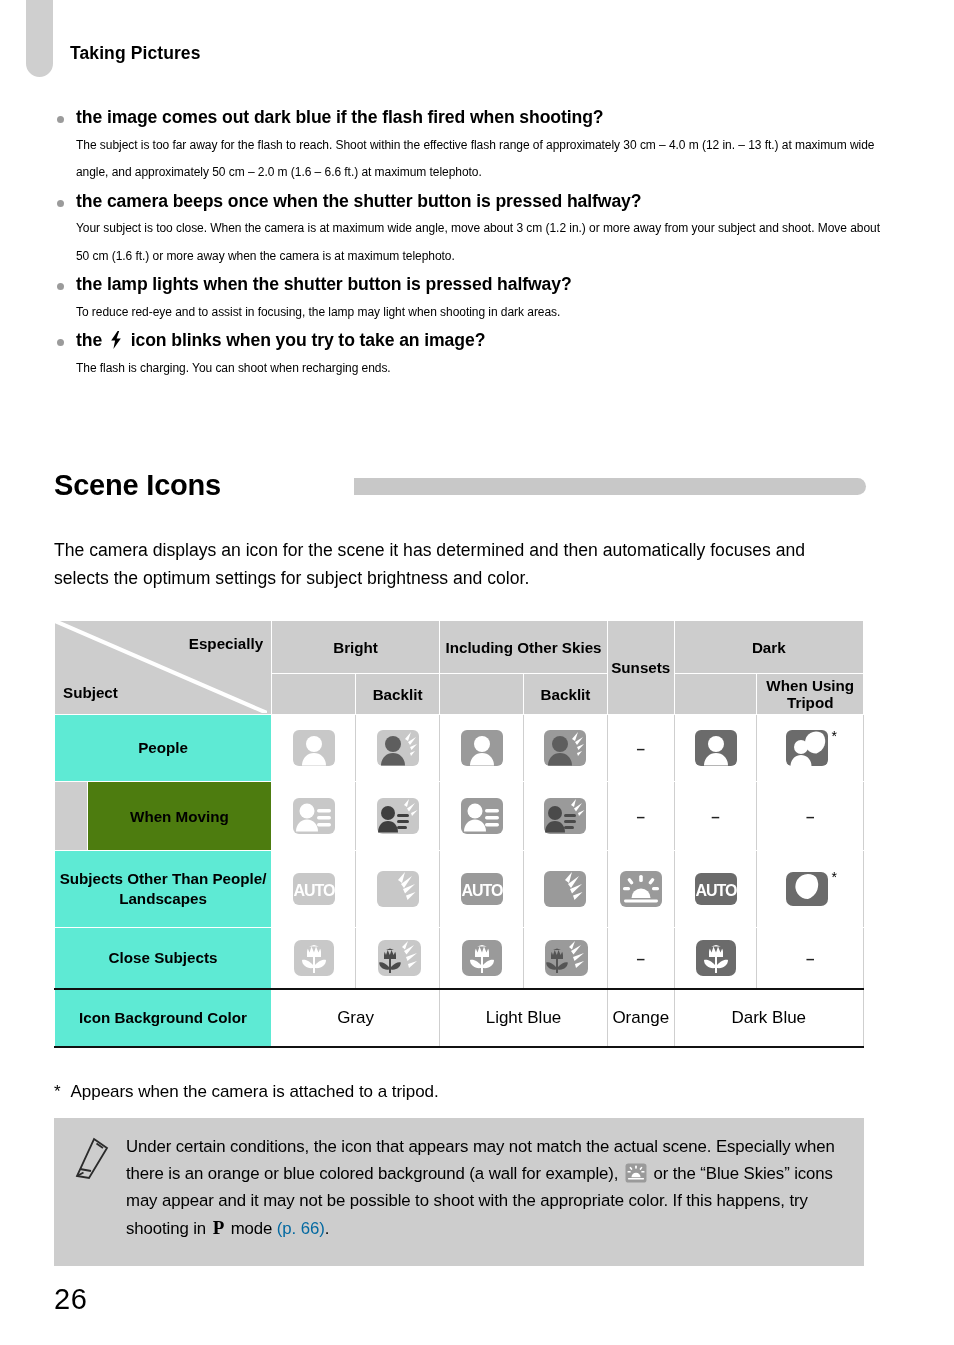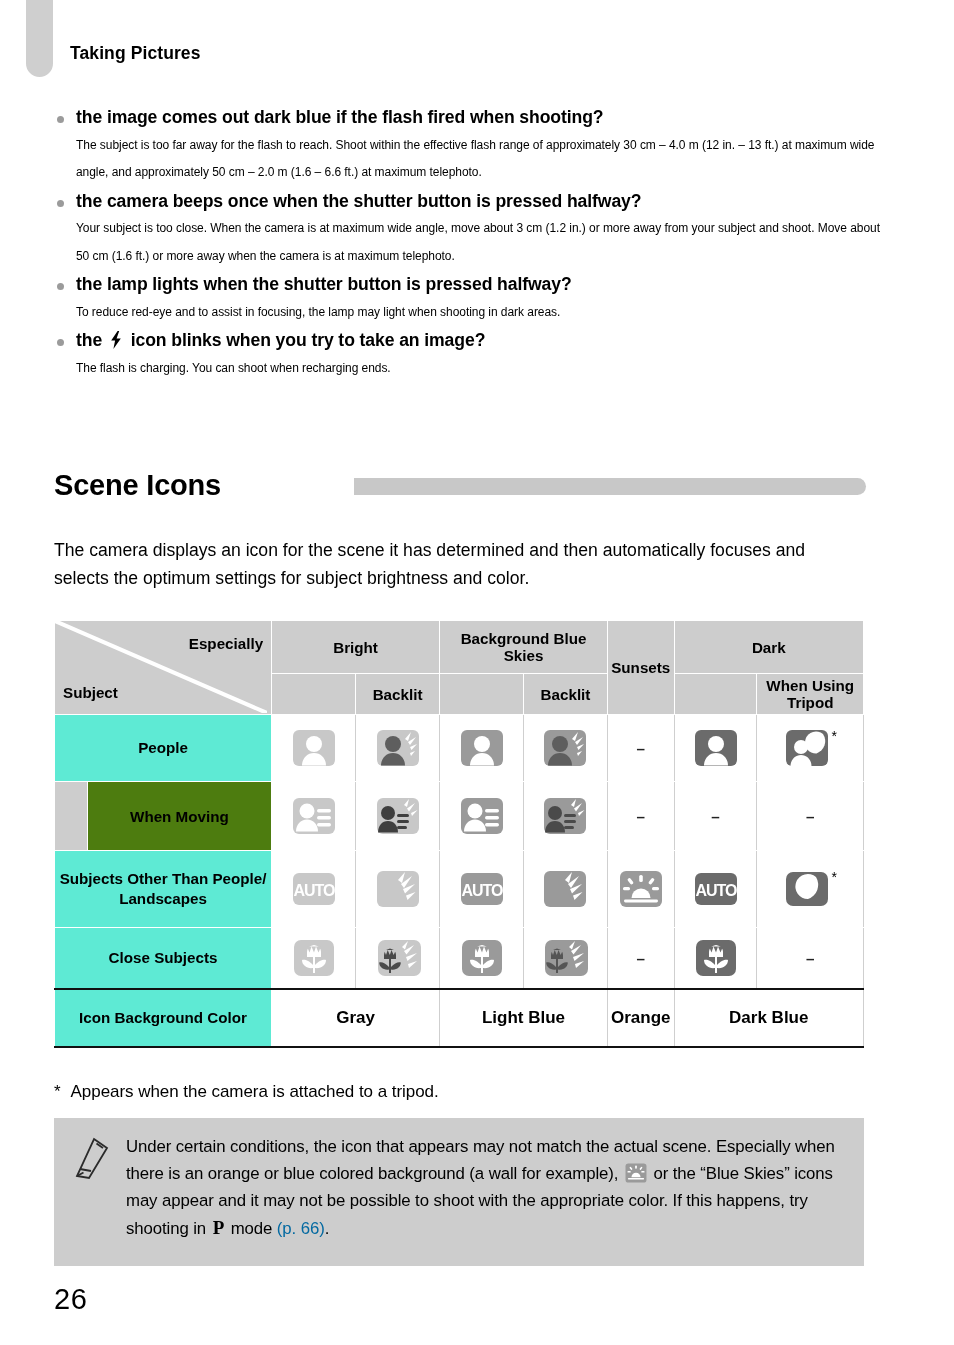--- a/index.html
+++ b/index.html
@@ -197,21 +197,21 @@
     color: #222;
   }
   .row-people td.cell { height: 66px; }
   .row-moving td.cell { height: 68px; }
   .row-other  td.cell { height: 76px; }
   .row-close  td.cell { height: 60px; }
   .row-close td { border-bottom: 2px solid #111 !important; }
   .row-color td {
     height: 56px;
     font-size: 17px;
-    font-weight: bold;
+    font-weight: normal;
     border-bottom: 2.2px solid #111 !important;
   }
   .row-color td.rowhead { font-weight: bold; font-size: 15.2px; }
 
   .icon-wrap {
     display: flex;
     align-items: center;
     justify-content: center;
     position: relative;
   }
@@ -349,21 +349,21 @@
       <td class="corner" colspan="2" rowspan="2">
         <div class="diag">
           <svg width="212" height="92" viewBox="0 0 212 92" preserveAspectRatio="none">
             <line x1="0" y1="0" x2="212" y2="92" stroke="#ffffff" stroke-width="4"></line>
           </svg>
         </div>
         <span class="lbl-bg">Especially</span>
         <span class="lbl-sub">Subject</span>
       </td>
       <td class="hdr hdr-top" colspan="2">Bright</td>
-      <td class="hdr hdr-top" colspan="2">Background Blue Skies</td>
+      <td class="hdr hdr-top" colspan="2">Including Other Skies</td>
       <td class="hdr hdr-tall" rowspan="2">Sunsets</td>
       <td class="hdr hdr-top" colspan="2">Dark</td>
     </tr>
 
     <tr>
       <td class="hdr hdr-bot"></td>
       <td class="hdr hdr-bot">Backlit</td>
       <td class="hdr hdr-bot"></td>
       <td class="hdr hdr-bot">Backlit</td>
       <td class="hdr hdr-bot"></td>

